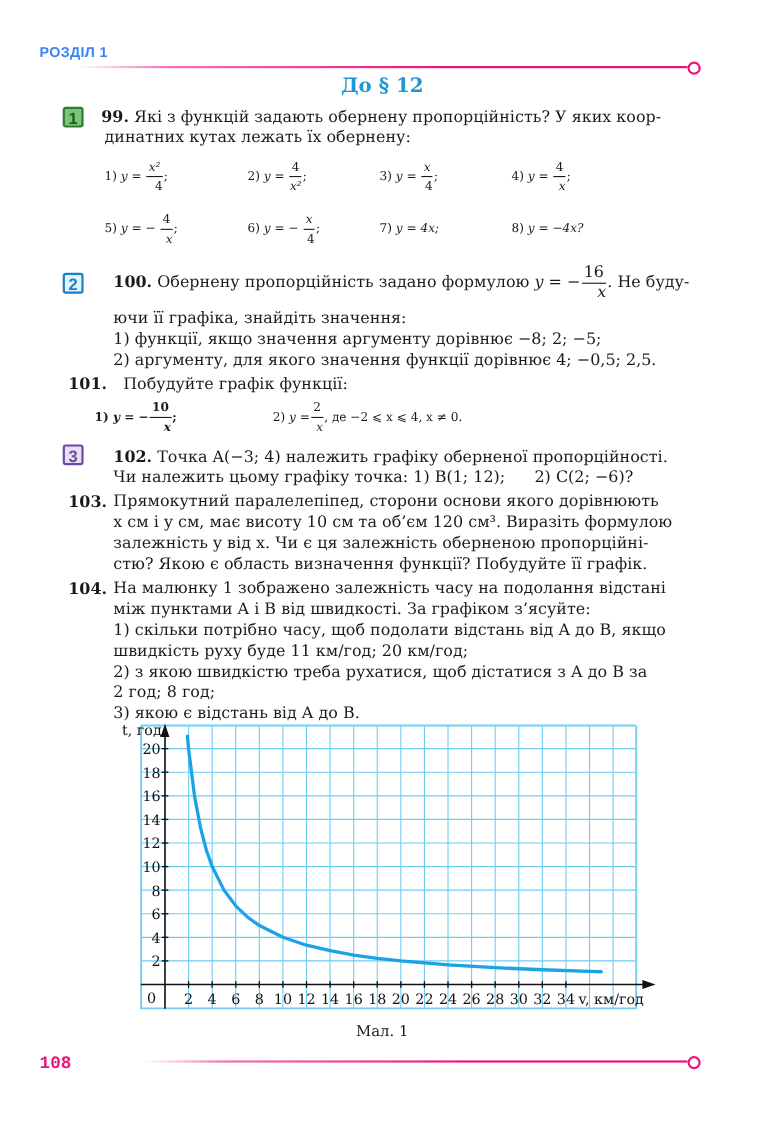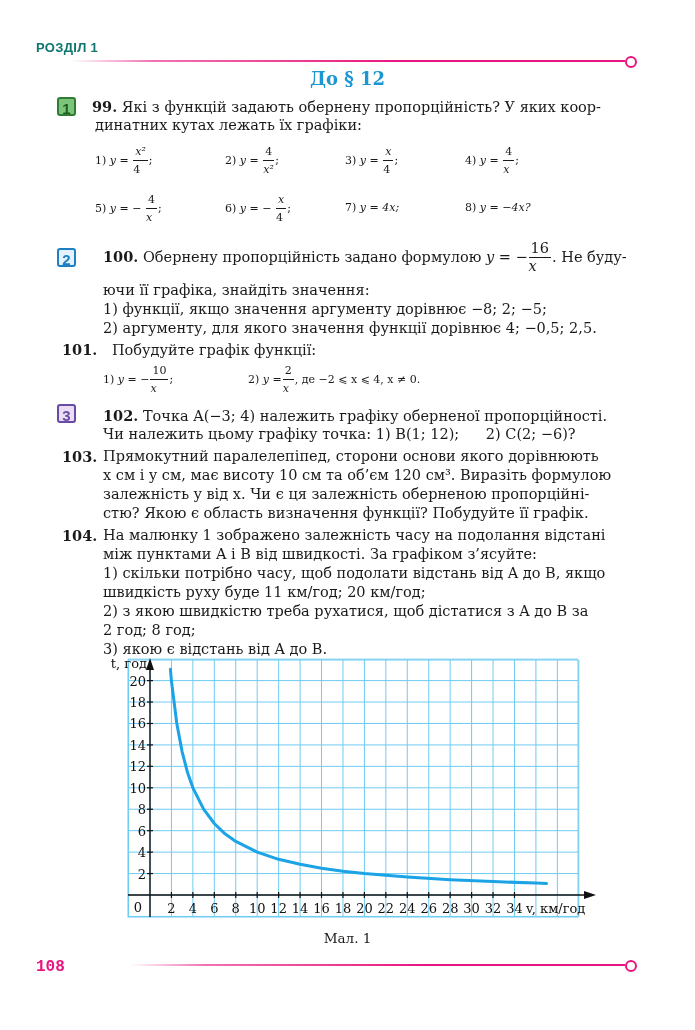--- a/index.html
+++ b/index.html
@@ -1,31 +1,31 @@
 <!DOCTYPE html>
 <html><head>
 <meta charset="utf-8">
 <style>
   html, body { margin:0; padding:0; }
   body { width:695px; height:1030px; background:#ffffff; position:relative; overflow:hidden;
          font-family:"DejaVu Serif", serif; color:#1a1a1a; }
   .abs { position:absolute; }
   .section-label { left:36px; top:40px; font-family:"Liberation Sans", sans-serif; font-weight:bold;
-         font-size:13px; color:#0f766e; letter-spacing:0.3px; }
+         font-size:13px; color:#3b82f6; letter-spacing:0.3px; }
   .rule { height:2px; background:linear-gradient(to right, rgba(232,21,127,0) 0%, rgba(232,21,127,0.6) 15%, #e8157f 60%, #e8157f 100%); }
   .rule-end { width:8px; height:8px; border:2px solid #e8157f; border-radius:50%; background:#fff; }
   .heading { left:0; width:695px; top:68px; text-align:center; font-weight:bold; font-size:18px; color:#1d97d4; }
   .txt { font-size:14.5px; line-height:19px; }
   .num { font-weight:bold; }
   .badge { width:19px; height:19px; border-radius:3px; font-family:"Liberation Sans", sans-serif;
            font-weight:bold; font-size:15px; text-align:center; line-height:19px; box-sizing:border-box; }
   .b1 { background:#7cc47a; color:#1b5e20; border:2px solid #2e7d32; }
   .b2 { background:#e3f2fd; color:#1d7fc4; border:2px solid #1d7fc4; }
   .b3 { background:#e9def5; color:#6a4ba3; border:2px solid #6a4ba3; }
-  .frac { display:inline-block; vertical-align:middle; text-align:left; margin:0 1px; }
+  .frac { display:inline-block; vertical-align:middle; text-align:right; margin:0 1px; }
   .frac .n { display:block; border-bottom:1px solid #1a1a1a; padding:0 2px; line-height:17px; }
   .frac .d { display:block; line-height:17px; }
   .it { font-style:italic; }
   .formula { font-size:11px; }
   .caption { left:0; width:695px; top:930px; text-align:center; font-size:13.5px; }
   .page-num { left:36px; top:958px; font-family:Liberation Mono, monospace; font-weight:bold; font-size:16px; color:#e8157f; }
   svg text { font-family:"DejaVu Serif", serif; }
 </style>
 </head>
 <body>
@@ -33,21 +33,21 @@
 <div class="abs section-label">РОЗДІЛ 1</div>
 <div class="abs rule" style="left:70px; top:60px; width:555px;"></div>
 <div class="abs rule-end" style="left:625px; top:56px;"></div>
 <div class="abs heading">До § 12</div>
 
 <div class="abs badge b1" style="left:57px; top:97px;">1</div>
 <div class="abs txt" style="left:92px; top:97px; width:560px;">
   <span class="num">99.</span>
   <span>Які з функцій задають обернену пропорційність? У яких коор-</span>
 </div>
-<div class="abs txt" style="left:95px; top:116px;">динатних кутах лежать їх графіки:</div>
+<div class="abs txt" style="left:95px; top:116px;">динатних кутах лежать їх обернену:</div>
 
 <div class="abs formula" style="left:95px; top:143px;">
   <span>1)</span>
   <span class="it">y =</span>
   <span class="frac"><span class="n it">x²</span><span class="d">4</span></span><span>;</span>
 </div>
 <div class="abs formula" style="left:225px; top:143px;">
   <span>2)</span>
   <span class="it">y =</span>
   <span class="frac"><span class="n">4</span><span class="d it">x²</span></span><span>;</span>
@@ -89,21 +89,21 @@
   <span class="it">y = −</span><span class="frac"><span class="n">16</span><span class="d it">x</span></span><span>. Не буду-</span>
 </div>
 <div class="abs txt" style="left:103px; top:281px;">ючи її графіка, знайдіть значення:</div>
 <div class="abs txt" style="left:103px; top:300px;">1) функції, якщо значення аргументу дорівнює −8; 2; −5;</div>
 <div class="abs txt" style="left:103px; top:319px;">2) аргументу, для якого значення функції дорівнює 4; −0,5; 2,5.</div>
 
 <div class="abs txt" style="left:62px; top:340px;">
   <span class="num">101.</span>
   <span style="margin-left:10px">Побудуйте графік функції:</span>
 </div>
-<div class="abs formula" style="left:103px; top:362px;">
+<div class="abs formula" style="left:86px; top:362px;font-weight:bold;">
   <span>1)</span>
   <span class="it">y = −</span><span class="frac"><span class="n">10</span><span class="d it">x</span></span><span>;</span>
 </div>
 <div class="abs formula" style="left:248px; top:362px;">
   <span>2)</span>
   <span class="it">y =</span><span class="frac"><span class="n">2</span><span class="d it">x</span></span><span>, де −2 ⩽ x ⩽ 4, x ≠ 0.</span>
 </div>
 
 <div class="abs badge b3" style="left:57px; top:404px;">3</div>
 <div class="abs txt" style="left:103px; top:406px; width:560px;">

